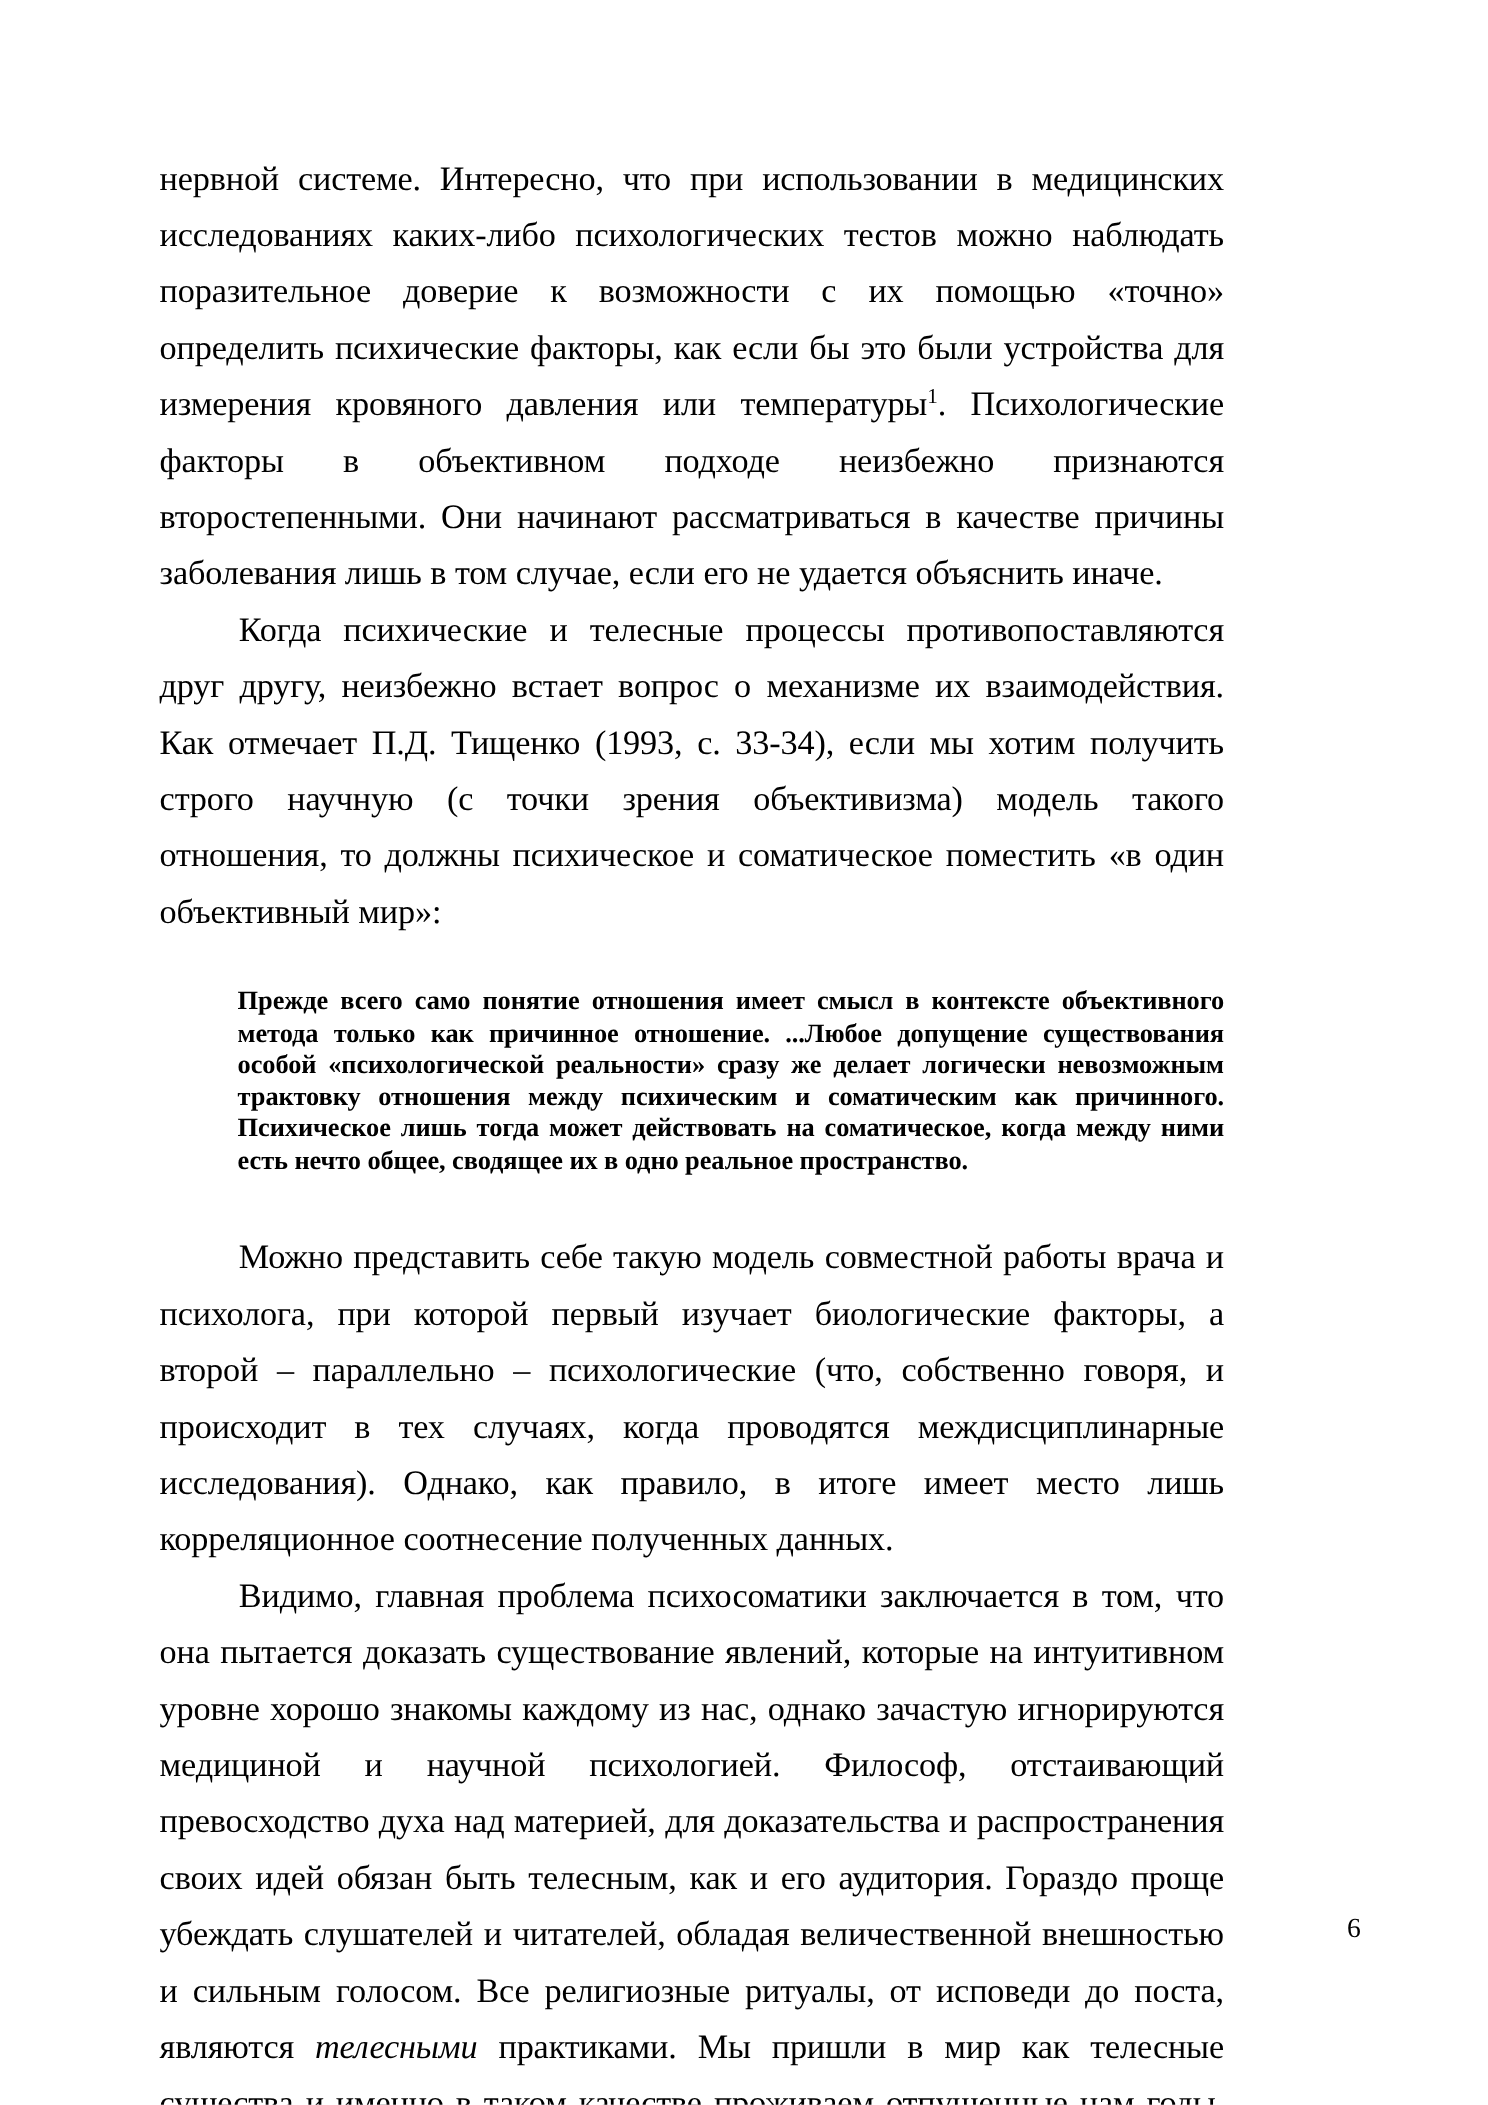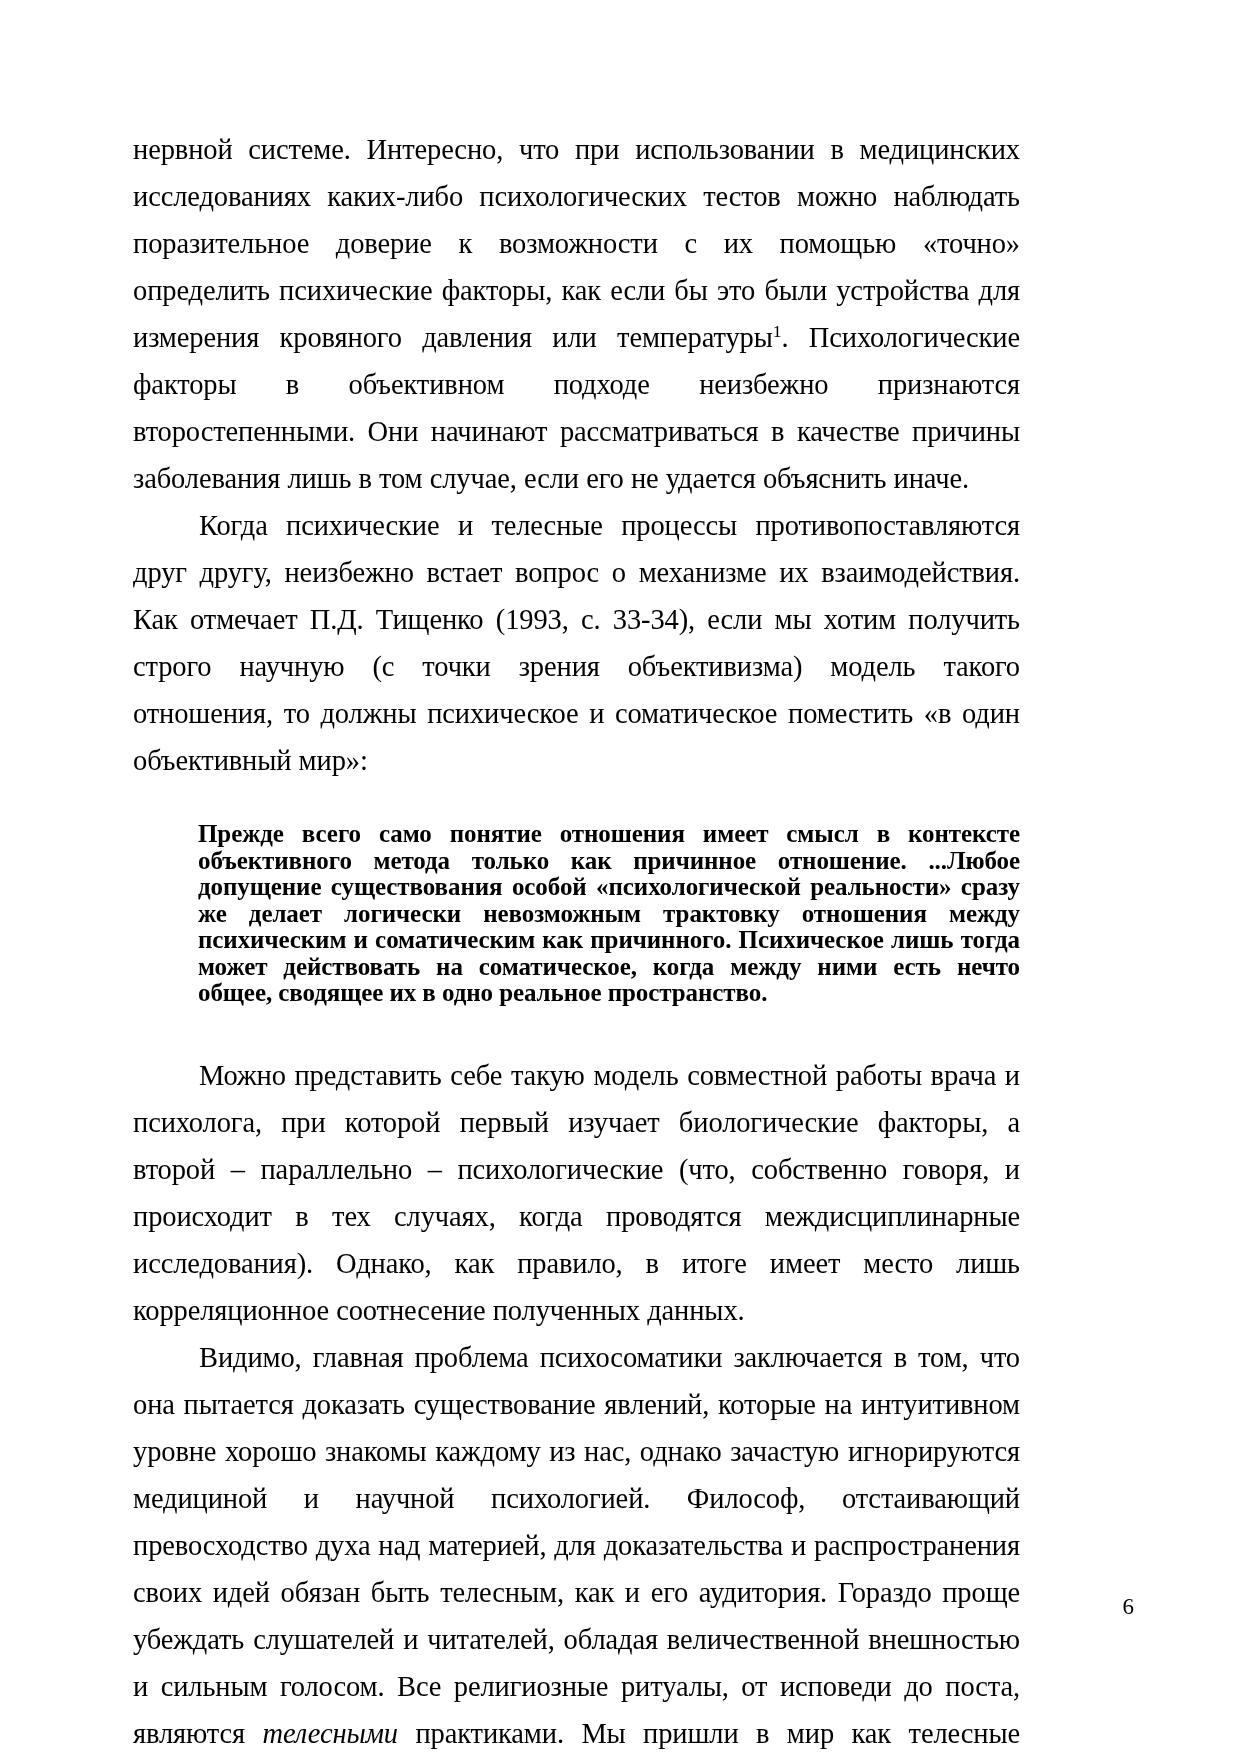--- a/index.html
+++ b/index.html
@@ -51,21 +51,21 @@
   .quote-block {
     margin: 0;
     padding: 0;
     margin-left: 65px;
     margin-right: 0px;
     width: 822px;
   }
 
   p.quote-par {
     margin: 0;
-    font-size: 25px;
+    font-size: 22px;
     line-height: 26.5px;
     font-weight: bold;
     text-align: justify;
     text-indent: 0;
     letter-spacing: -0.08px;
   }
 
   .gap-before-quote { height: 37px; }
   .gap-after-quote  { height: 45px; }
 

